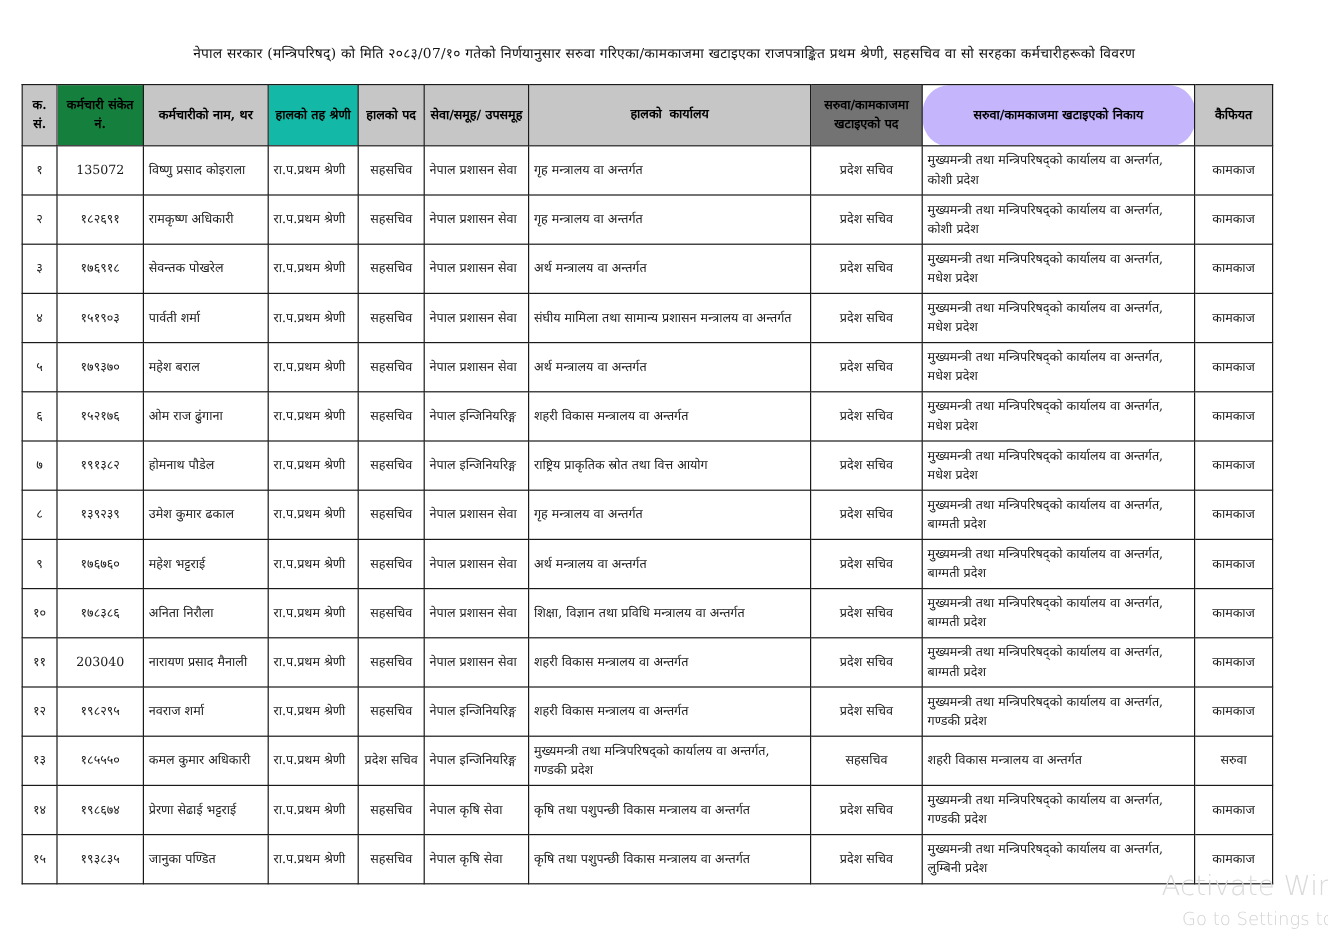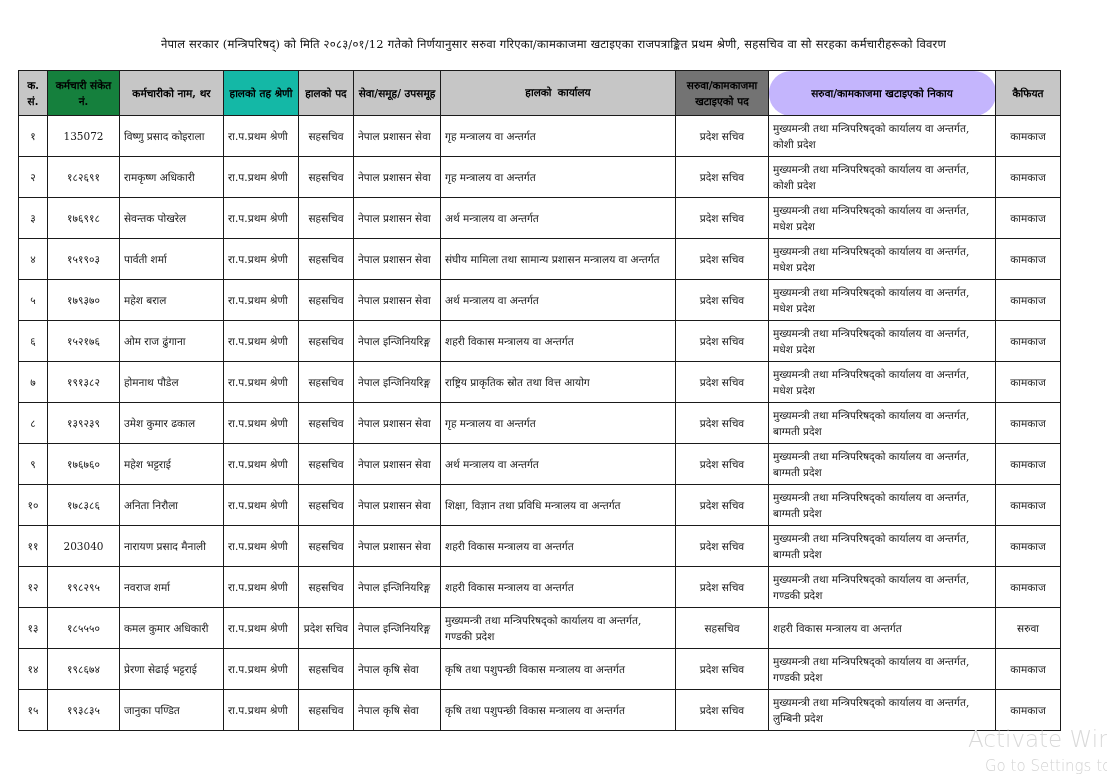--- a/index.html
+++ b/index.html
@@ -35,21 +35,21 @@
   }
   .main-table th, .main-table td {
     border: 1px solid #1a1a1a;
     padding: 2px 4px;
     font-size: 10.5px;
     line-height: 1.55;
     vertical-align: middle;
     overflow: hidden;
     word-wrap: break-word;
   }
-  .main-table thead tr { height: 45px; }
+  .main-table thead tr { height: 51px; }
   .main-table thead th {
     font-weight: bold;
     text-align: center;
     font-size: 10.5px;
     color: #000000;
   }
   .main-table tbody tr { height: 41px; }
   
   .main-table td:nth-child(1),
   .main-table td:nth-child(2),
@@ -77,21 +77,21 @@
     top: 757px;
     font-family: "DejaVu Sans", sans-serif;
     font-size: 15px;
     font-weight: 300;
     white-space: nowrap;
   }
 </style>
 </head>
 <body>
 
-<div class="doc-title">नेपाल सरकार (मन्त्रिपरिषद्) को मिति २०८३/०१/12 गतेको निर्णयानुसार सरुवा गरिएका/कामकाजमा खटाइएका राजपत्राङ्कित प्रथम श्रेणी, सहसचिव वा सो सरहका कर्मचारीहरूको विवरण</div>
+<div class="doc-title">नेपाल सरकार (मन्त्रिपरिषद्) को मिति २०८३/07/१० गतेको निर्णयानुसार सरुवा गरिएका/कामकाजमा खटाइएका राजपत्राङ्कित प्रथम श्रेणी, सहसचिव वा सो सरहका कर्मचारीहरूको विवरण</div>
 
 <table class="main-table">
   <colgroup>
     <col style="width:29px">
     <col style="width:72px">
     <col style="width:104px">
     <col style="width:75px">
     <col style="width:55px">
     <col style="width:87px">
     <col style="width:235px">

